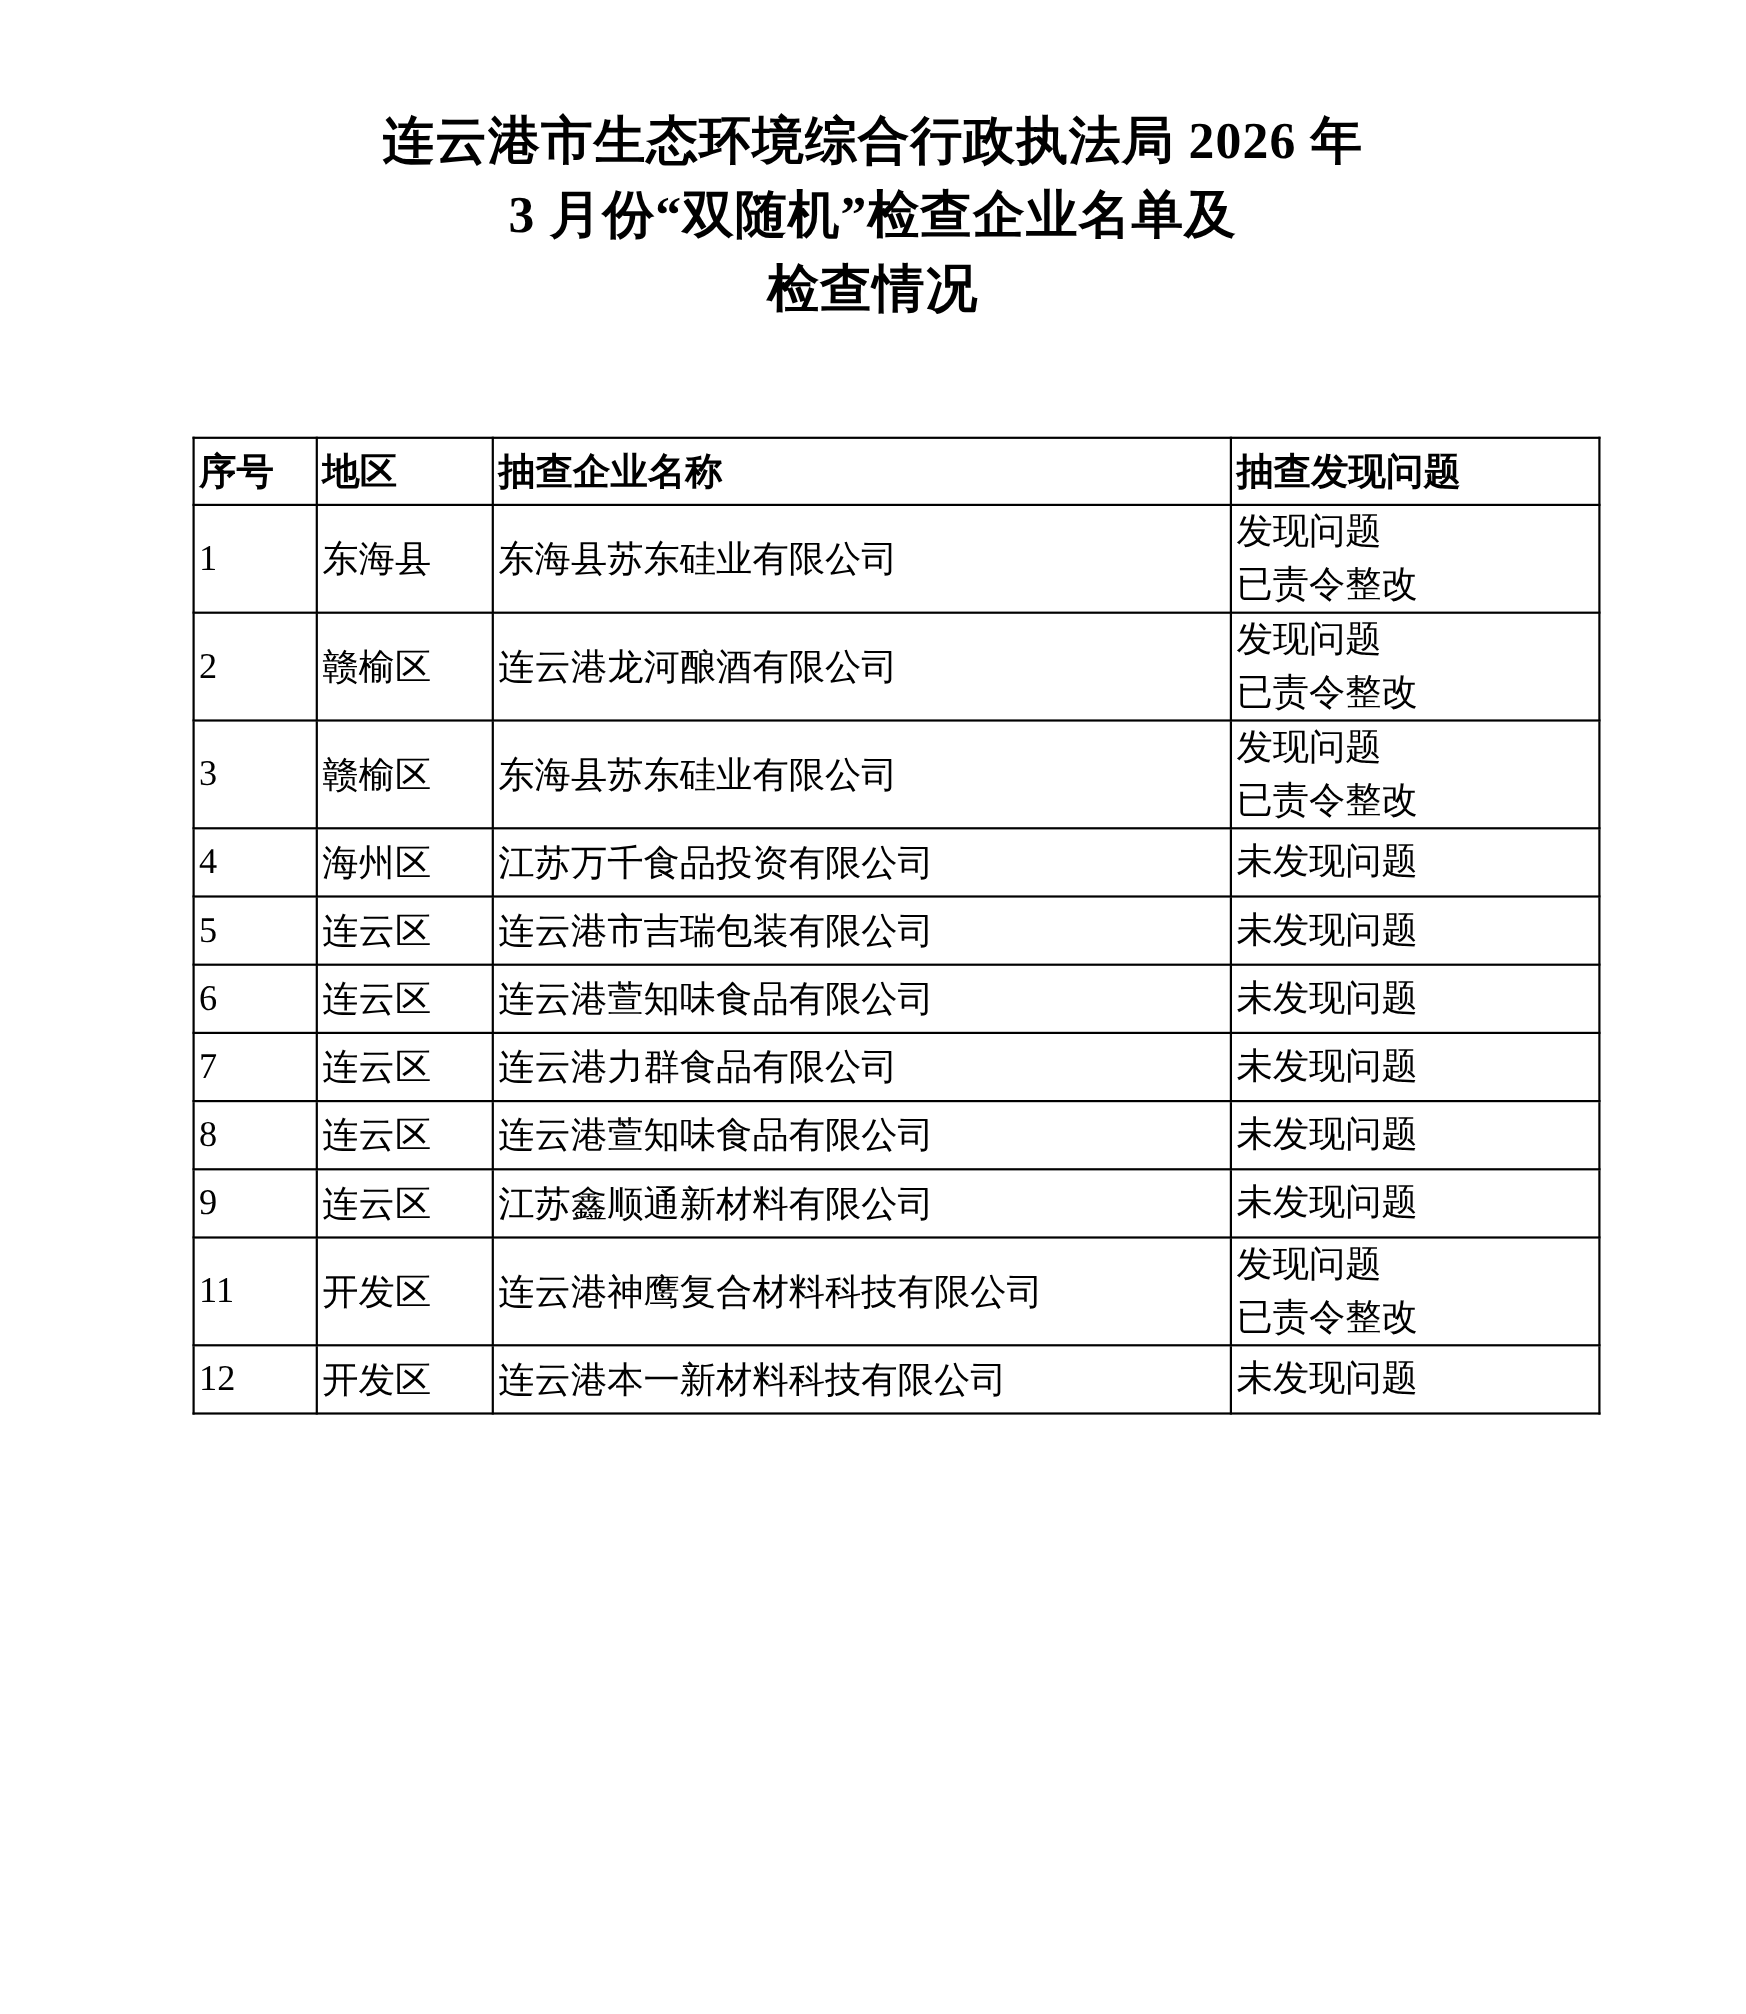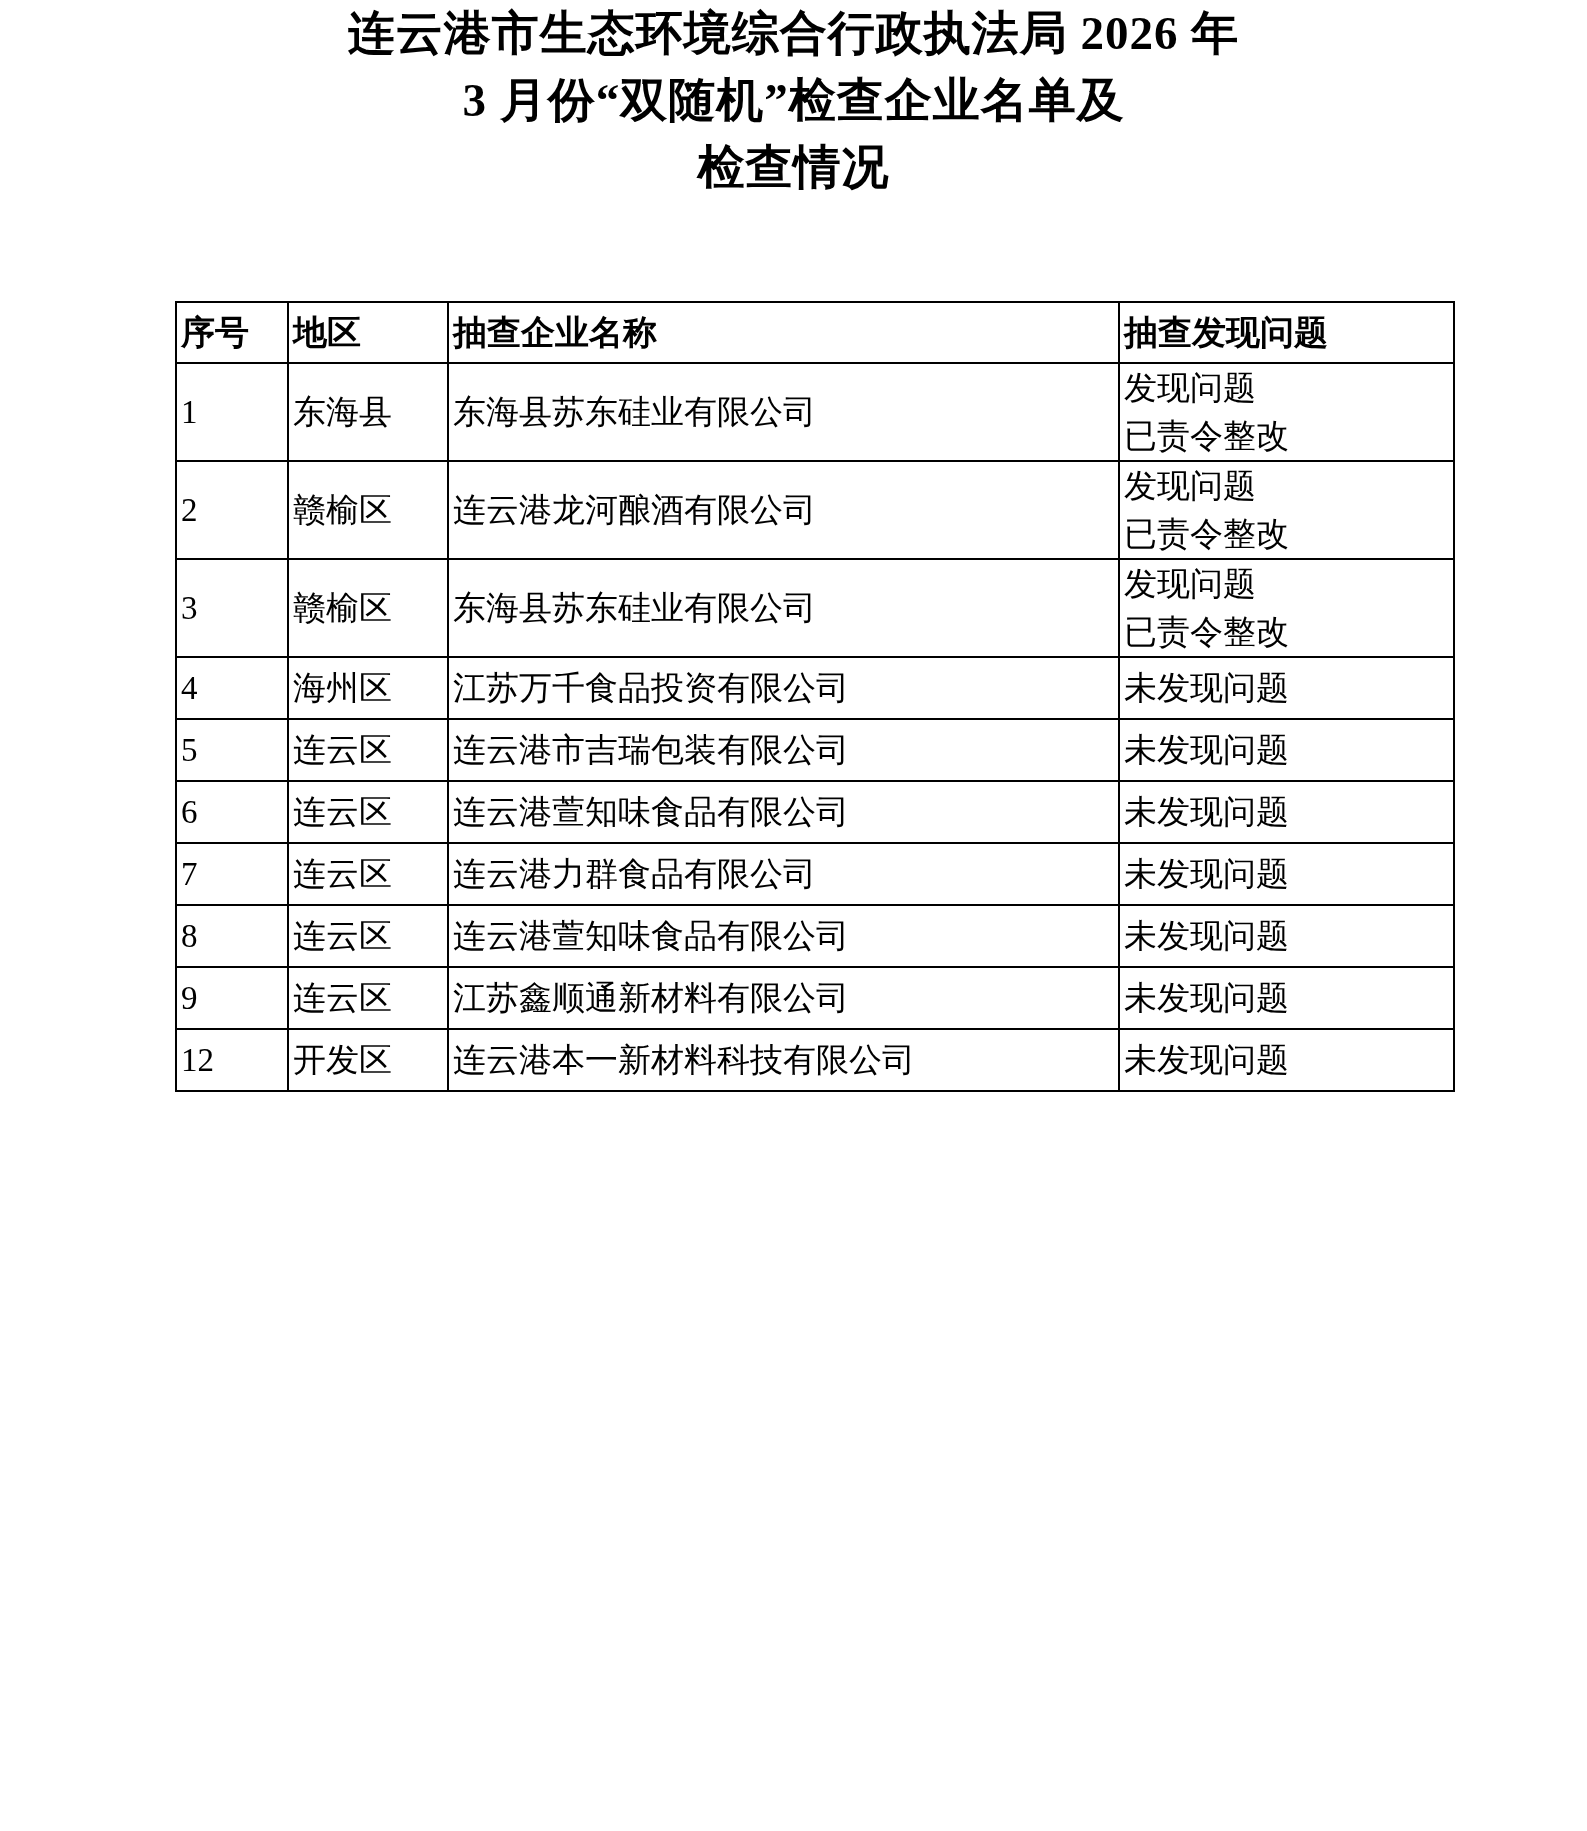--- a/index.html
+++ b/index.html
@@ -11,20 +11,21 @@
     position: relative;
     width: 1587px;
     height: 1831px;
     margin: 0 auto;
     background: #ffffff;
     color: #000000;
     font-family: "Liberation Serif", "DejaVu Serif", serif;
     overflow: hidden;
   }
   .doc-title {
+    margin-top: 96px;
     text-align: center;
     font-weight: bold;
     font-size: 47px;
     line-height: 67px;
     letter-spacing: 1px;
   }
   .doc-body {
     margin: 68px 182px 0 180px;
     width: 1225px;
     font-size: 34px;
@@ -150,20 +151,27 @@
   </tr>
 
   <tr class="short">
     <td class="cell-no">9</td>
     <td class="cell-region">连云区</td>
     <td class="cell-company">江苏鑫顺通新材料有限公司</td>
     <td class="cell-result">未发现问题</td>
   </tr>
 
 
+  <tr class="tall">
+    <td class="cell-no">11</td>
+    <td class="cell-region">开发区</td>
+    <td class="cell-company">连云港神鹰复合材料科技有限公司</td>
+    <td class="cell-result">发现问题
+已责令整改</td>
+  </tr>
 
   <tr class="short">
     <td class="cell-no">12</td>
     <td class="cell-region">开发区</td>
     <td class="cell-company">连云港本一新材料科技有限公司</td>
     <td class="cell-result">未发现问题</td>
   </tr>
 </tbody>
   </table>
 

